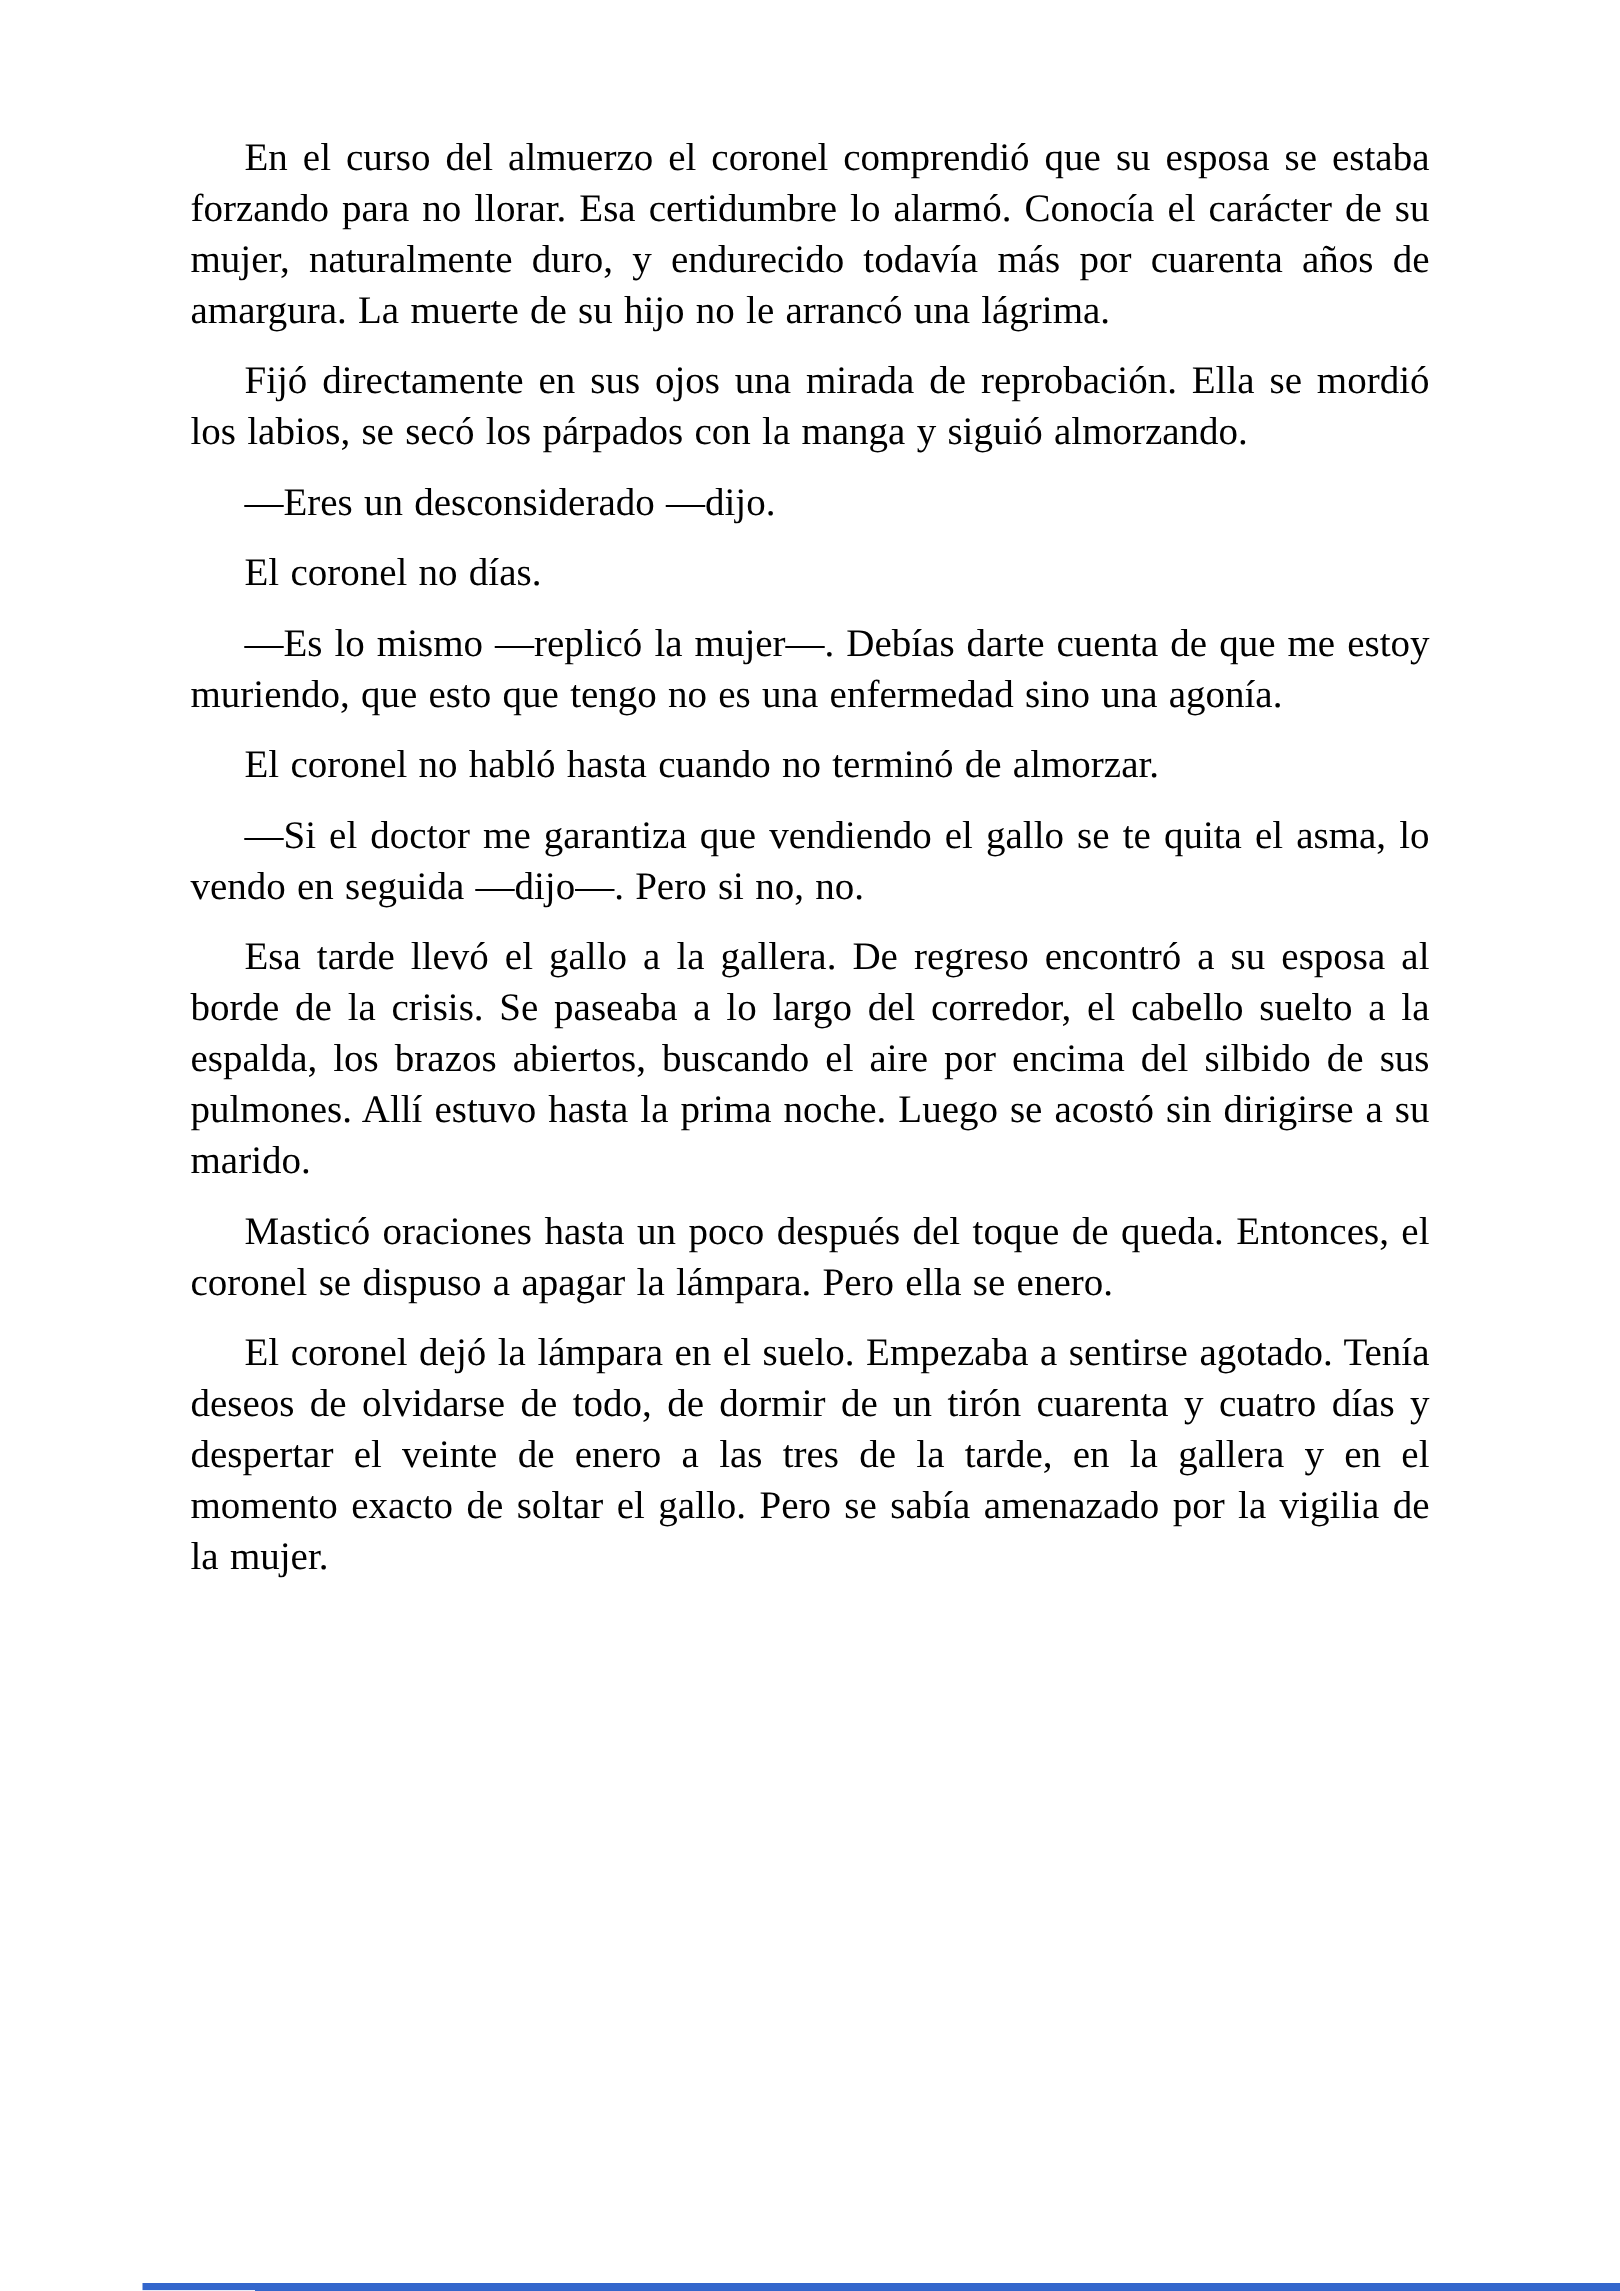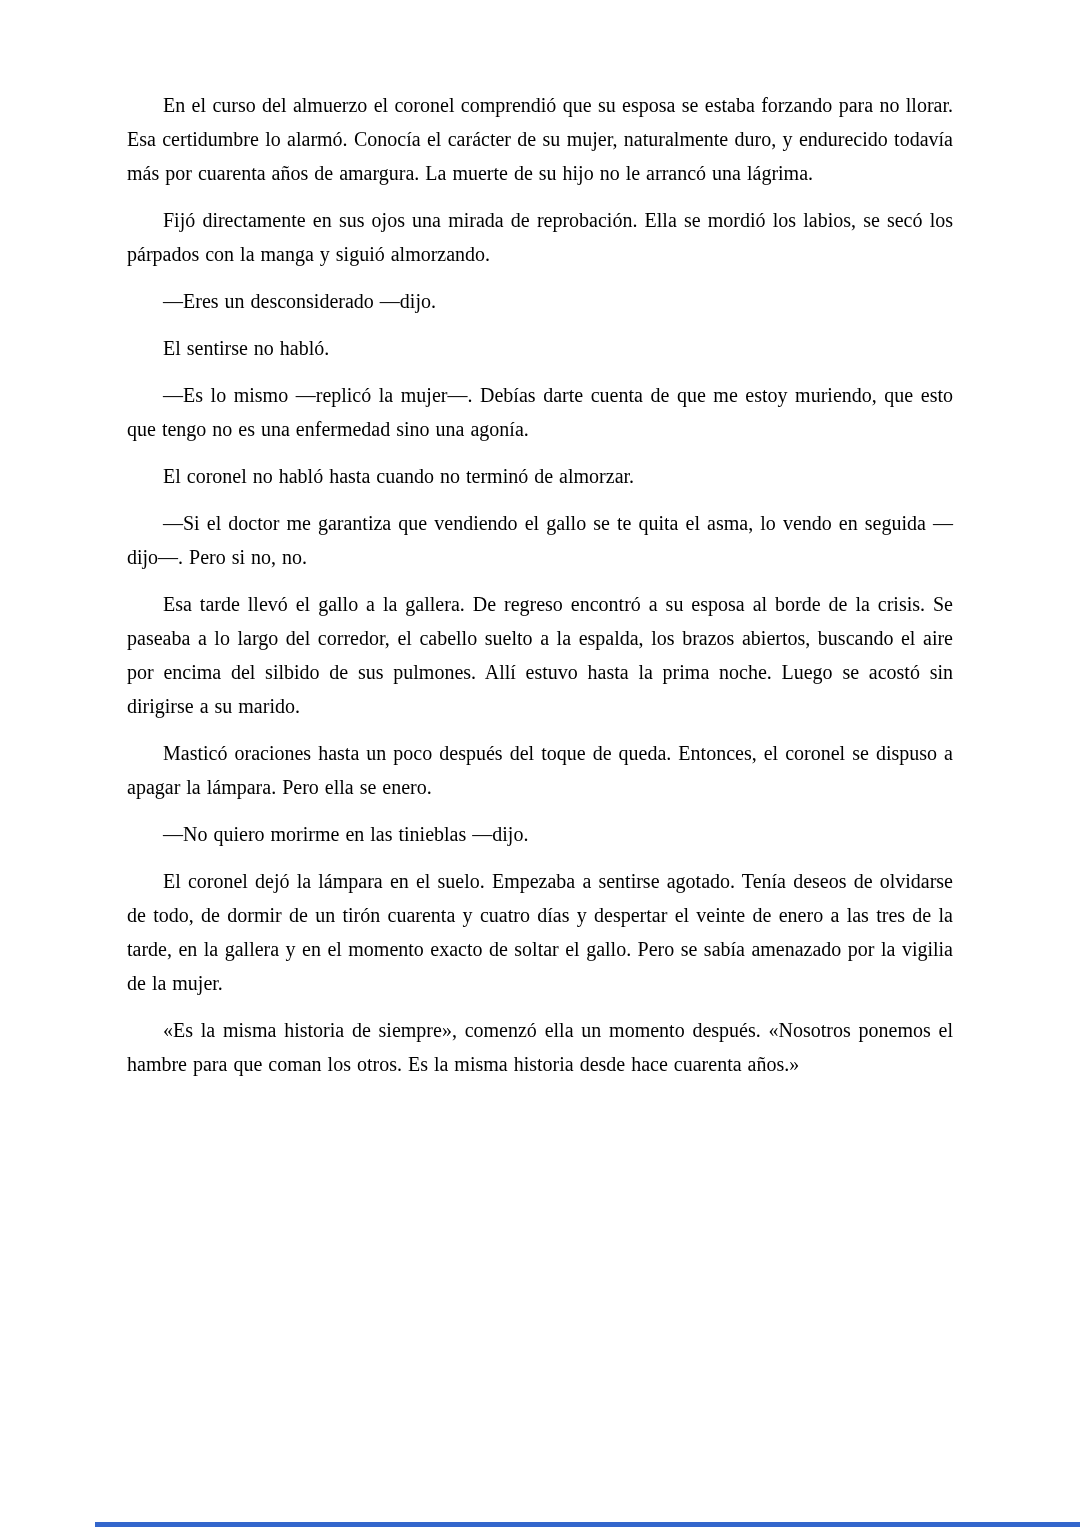--- a/index.html
+++ b/index.html
@@ -17,21 +17,21 @@
   }
   .content {
     position: absolute;
     top: 88px;
     left: 127px;
     width: 826px;
     color: #000000;
   }
   .content p {
     margin: 0 0 13px 0;
-    font-size: 20px;
+    font-size: 26px;
     line-height: 34px;
     text-align: justify;
     text-indent: 36px;
     word-spacing: 1px;
   }
   .accent-bar {
     position: absolute;
     bottom: 0;
     left: 95px;
     right: 0;
@@ -39,24 +39,22 @@
   }
 </style>
 </head>
 <body>
 
 <div class="page">
   <div class="content">
     <p>En el curso del almuerzo el coronel comprendió que su esposa se estaba forzando para no llorar. Esa certidumbre lo alarmó. Conocía el carácter de su mujer, naturalmente duro, y endurecido todavía más por cuarenta años de amargura. La muerte de su hijo no le arrancó una lágrima.</p>
     <p>Fijó directamente en sus ojos una mirada de reprobación. Ella se mordió los labios, se secó los párpados con la manga y siguió almorzando.</p>
     <p>—Eres un desconsiderado —dijo.</p>
-    <p>El sentirse no habló.</p>
+    <p>El coronel no días.</p>
     <p>—Es lo mismo —replicó la mujer—. Debías darte cuenta de que me estoy muriendo, que esto que tengo no es una enfermedad sino una agonía.</p>
     <p>El coronel no habló hasta cuando no terminó de almorzar.</p>
     <p>—Si el doctor me garantiza que vendiendo el gallo se te quita el asma, lo vendo en seguida —dijo—. Pero si no, no.</p>
     <p>Esa tarde llevó el gallo a la gallera. De regreso encontró a su esposa al borde de la crisis. Se paseaba a lo largo del corredor, el cabello suelto a la espalda, los brazos abiertos, buscando el aire por encima del silbido de sus pulmones. Allí estuvo hasta la prima noche. Luego se acostó sin dirigirse a su marido.</p>
     <p>Masticó oraciones hasta un poco después del toque de queda. Entonces, el coronel se dispuso a apagar la lámpara. Pero ella se enero.</p>
-    <p>—No quiero morirme en las tinieblas —dijo.</p>
     <p>El coronel dejó la lámpara en el suelo. Empezaba a sentirse agotado. Tenía deseos de olvidarse de todo, de dormir de un tirón cuarenta y cuatro días y despertar el veinte de enero a las tres de la tarde, en la gallera y en el momento exacto de soltar el gallo. Pero se sabía amenazado por la vigilia de la mujer.</p>
-    <p>«Es la misma historia de siempre», comenzó ella un momento después. «Nosotros ponemos el hambre para que coman los otros. Es la misma historia desde hace cuarenta años.»</p>
   </div>
   <div class="accent-bar" style="background: rgb(51, 102, 204);"></div>
 </div>
 
 </body></html>

